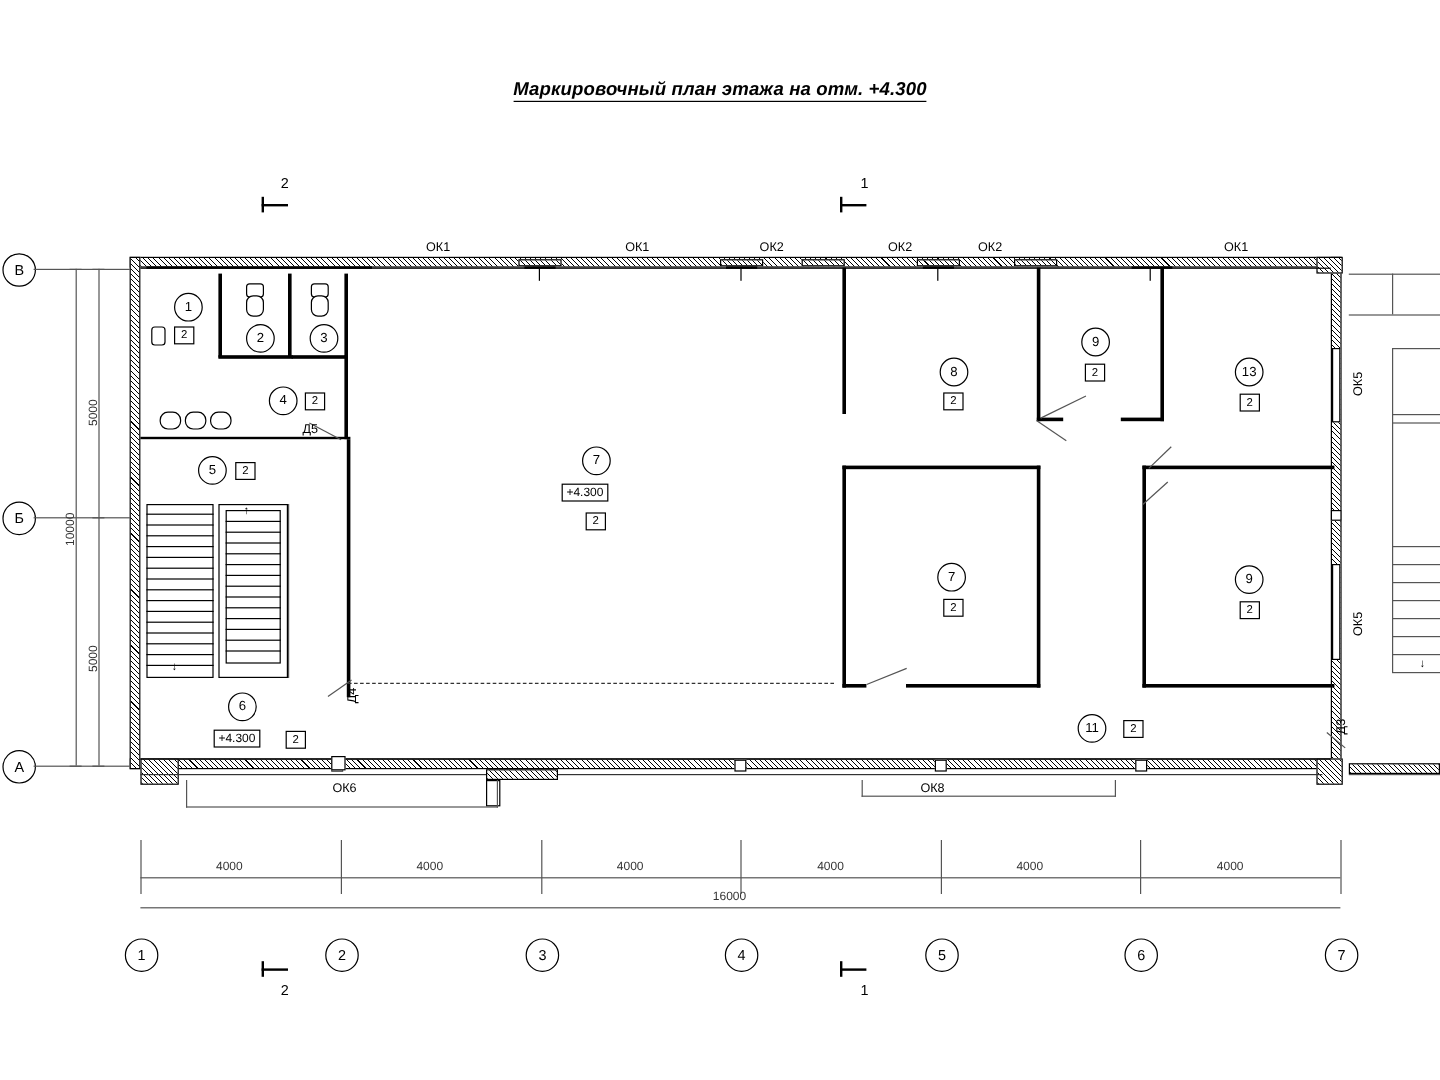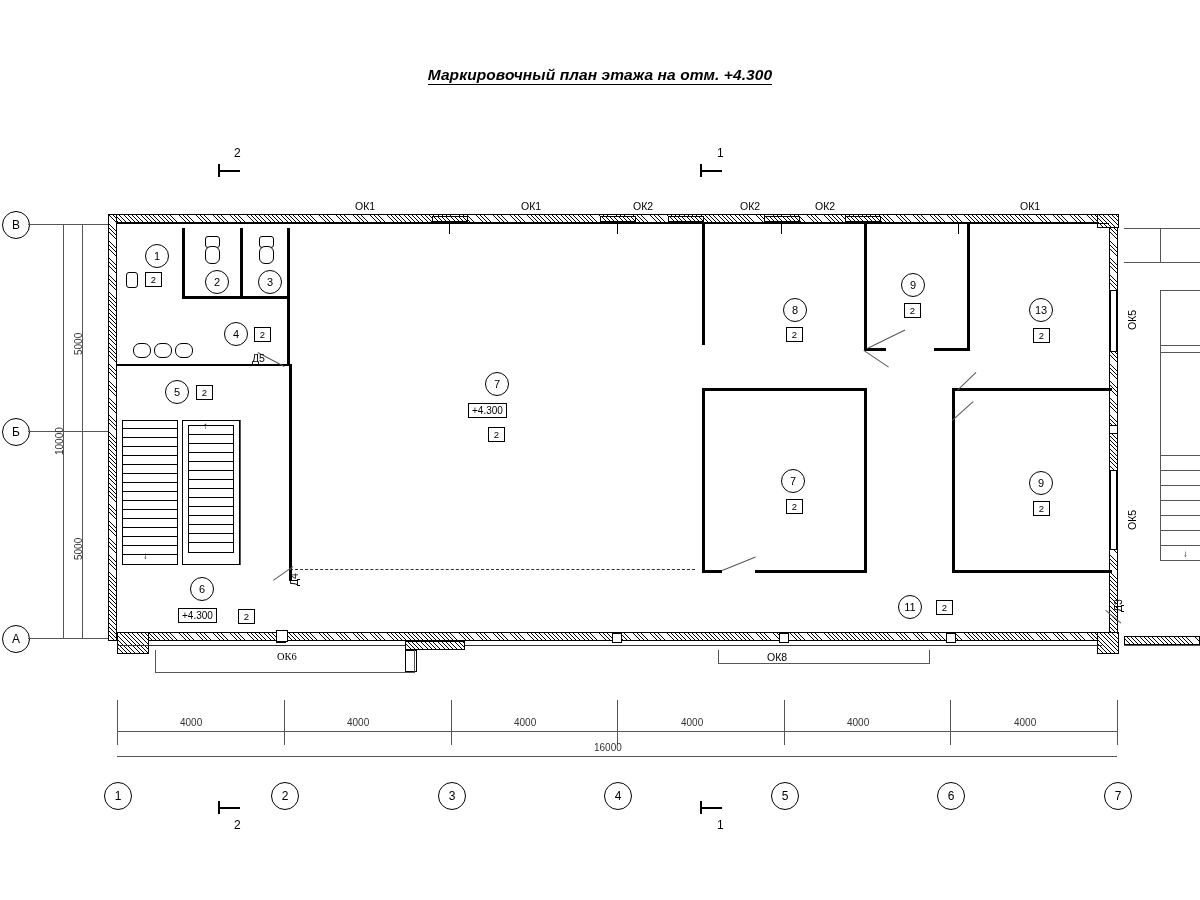--- a/index.html
+++ b/index.html
@@ -158,21 +158,21 @@
   <div class="lbl" style="left:355px;top:200px;">ОК1</div>
   <div class="lbl" style="left:521px;top:200px;">ОК1</div>
   <div class="lbl" style="left:633px;top:200px;">ОК2</div>
   <div class="lbl" style="left:740px;top:200px;">ОК2</div>
   <div class="lbl" style="left:815px;top:200px;">ОК2</div>
   <div class="lbl" style="left:1020px;top:200px;">ОК1</div>
 
   <div class="lbl" style="left:1126px;top:330px;transform:rotate(-90deg);transform-origin:left top;">ОК5</div>
   <div class="lbl" style="left:1126px;top:530px;transform:rotate(-90deg);transform-origin:left top;">ОК5</div>
 
-  <div class="lbl" style="left:277px;top:651px;font-family:Liberation Serif, serif;">ОК6</div>
+  <div class="lbl" style="left:277px;top:651px;">ОК6</div>
   <div class="lbl" style="left:767px;top:651px;">ОК8</div>
 
   <div class="ln hl" style="left:117px;top:645px;width:985px;height:1px;background:#333;"></div>
   <div class="hatch" style="left:405px;top:641px;width:60px;height:9px;"></div>
   <div class="whitebox" style="left:405px;top:650px;width:12px;height:22px;"></div>
   <div class="ln hl thin" style="left:155px;top:672px;width:260px;"></div>
   <div class="ln vl thin" style="left:155px;top:650px;height:23px;"></div>
   <div class="ln vl thin" style="left:414px;top:650px;height:23px;"></div>
   <div class="ln hl thin" style="left:718px;top:663px;width:212px;"></div>
   <div class="ln vl thin" style="left:718px;top:650px;height:14px;"></div>

